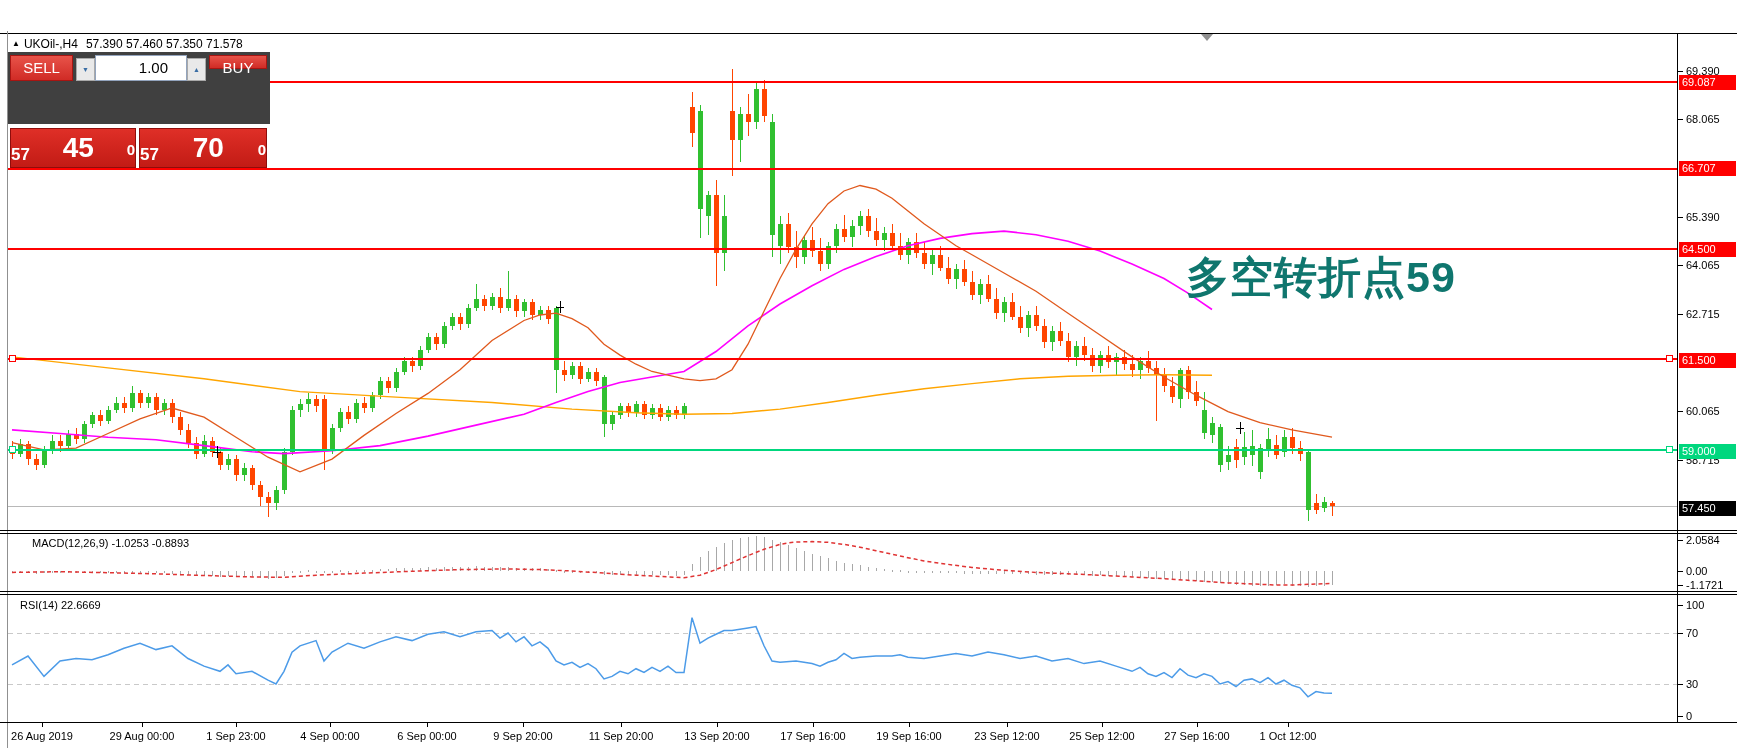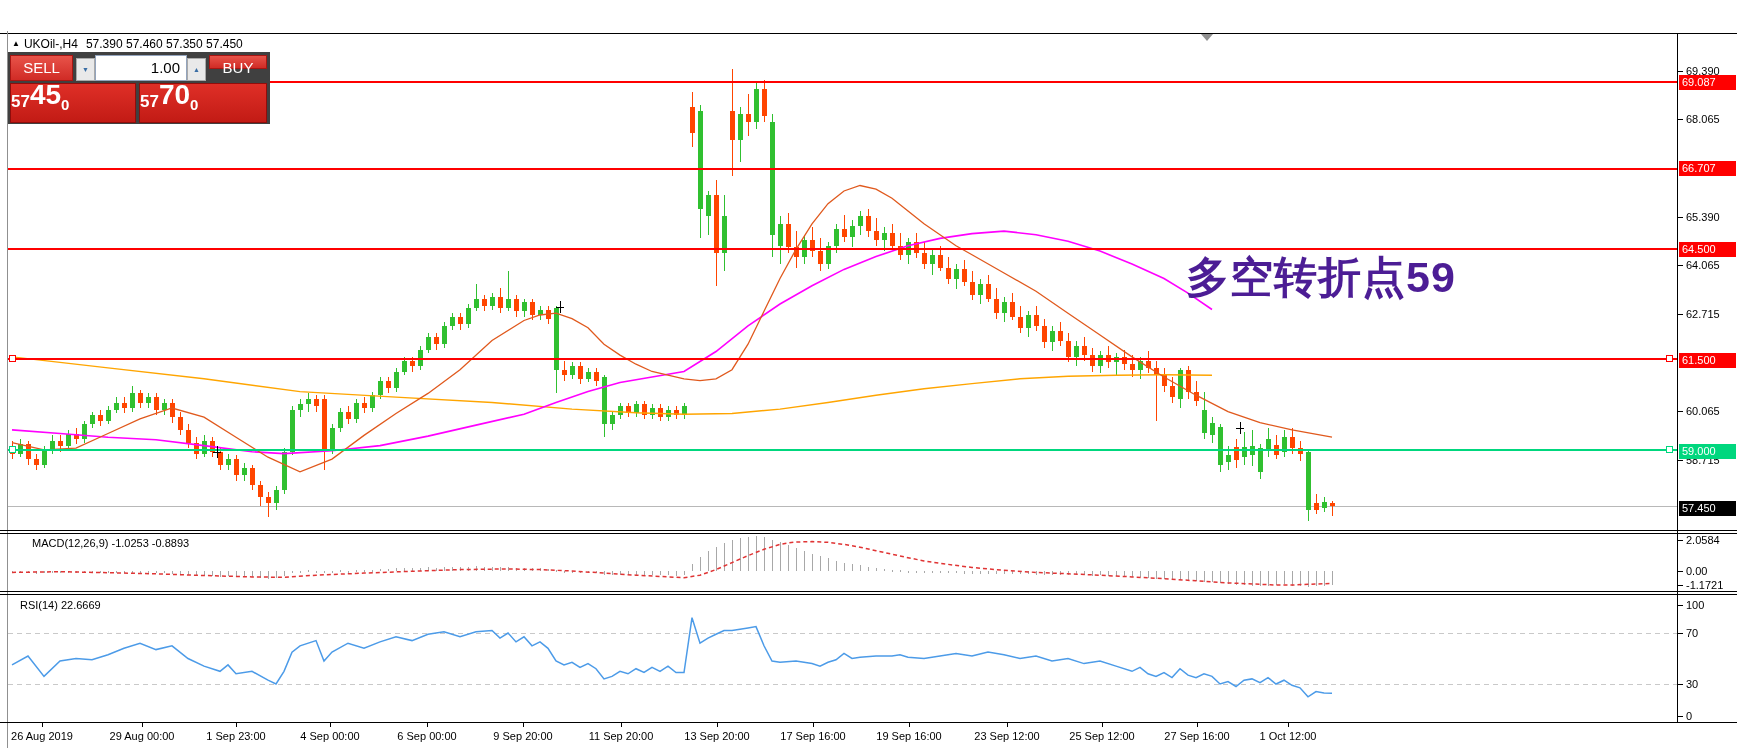--- a/index.html
+++ b/index.html
@@ -29,21 +29,21 @@
   #trade-panel { position:absolute; left:8px; top:52px; width:262px; height:72px;
                  background:#404040; z-index:4; }
   .trade-btn { position:absolute; background:linear-gradient(#e85349,#d02b25);
                border:1px solid #a71512; color:#fff; font-size:15px; text-align:center; }
   .spin-btn  { position:absolute; background:#e9e9e9; border:1px solid #a9a9a9;
                color:#3a6ea5; font-size:7px; display:flex; align-items:center; justify-content:center; }
   #volume-box { position:absolute; background:#fff; border:1px solid #93a4bd;
                 font-size:15px; color:#000; text-align:right; }
   .price-box { position:absolute; background:linear-gradient(#df2f27,#c21b15);
                border:1px solid #8f0d0b; color:#fff; display:flex; align-items:flex-end;
-               justify-content:flex-start; padding-bottom:10px; }
+               justify-content:space-between; padding-bottom:2px;margin-top:45px; }
   .price-box .pre { font-size:17px; font-weight:bold; line-height:20px; }
   .price-box .big { font-size:28px; font-weight:bold; line-height:34px; }
   .price-box .sup { font-size:15px; font-weight:bold; line-height:42px; align-self:flex-start; }
 
   
   .pane-label { position:absolute; font-size:11px; color:#000; z-index:3; }
 
   
   #annotation { position:absolute; left:1186px; top:249px; font-size:43px; font-weight:bold;
                 letter-spacing:1px; z-index:3; white-space:nowrap; }
@@ -687,38 +687,38 @@
       <span class="tf-btn">M30</span>
       <span class="tf-btn">H1</span>
       <span class="tf-btn active">H4</span>
       <span class="tf-btn">D1</span>
       <span class="tf-btn">W1</span>
       <span class="tf-btn">MN</span>
     </div>
 </div>
 
 <div id="symbol-bar">
-  <span class="tri">▲</span><span>UKOil-,H4</span><span class="q">57.390 57.460 57.350 57.450</span>
+  <span class="tri">▲</span><span>UKOil-,H4</span><span class="q">57.390 57.460 57.350 71.578</span>
 </div>
 
 <div id="trade-panel">
   <div class="trade-btn" style="left:2px;top:3px;width:63px;height:26px;line-height:24px;">SELL</div>
   <div class="spin-btn" style="left:68px;top:6px;width:19px;height:23px;">▼</div>
-  <div id="volume-box" style="left:87px;top:3px;width:92px;height:26px;line-height:24px;padding-right:6px;">1.00</div>
+  <div id="volume-box" style="left:87px;top:3px;width:92px;height:26px;line-height:24px;padding-right:18px;">1.00</div>
   <div class="spin-btn" style="left:179px;top:6px;width:19px;height:23px;">▲</div>
   <div class="trade-btn" style="left:201px;top:3px;width:58px;height:14px;line-height:24px;">BUY</div>
 
   <div class="price-box" style="left:2px;top:31px;width:126px;height:40px;">
     <span class="pre">57</span>
       <span class="big">45</span>
       <span class="sup">0</span>
   </div>
   <div class="price-box" style="left:131px;top:31px;width:128px;height:40px;">
     <span class="pre">57</span>
       <span class="big">70</span>
       <span class="sup">0</span>
   </div>
 </div>
 
 <div class="pane-label" style="left:32px;top:537px;">MACD(12,26,9) -1.0253 -0.8893</div>
 <div class="pane-label" style="left:14px;top:599px;margin-left:6px;">RSI(14) 22.6669</div>
 
-<div id="annotation" style="color: #4c1d95;">多空转折点59</div>
+<div id="annotation" style="color: #0f766e;">多空转折点59</div>
 
 </body></html>

